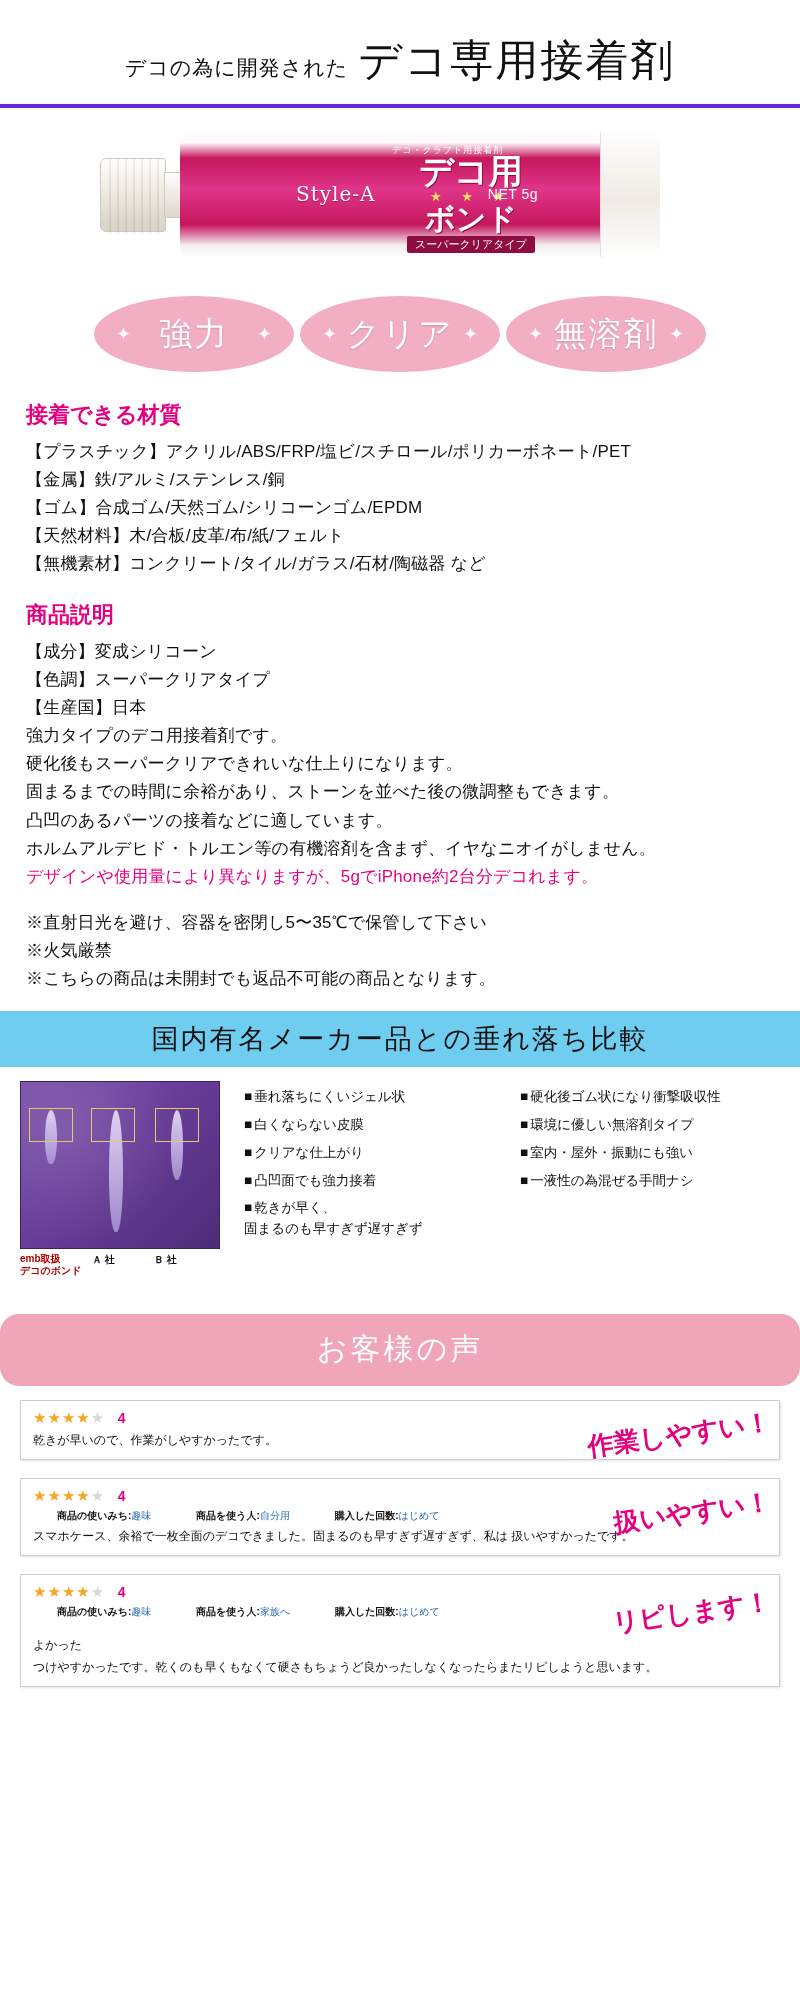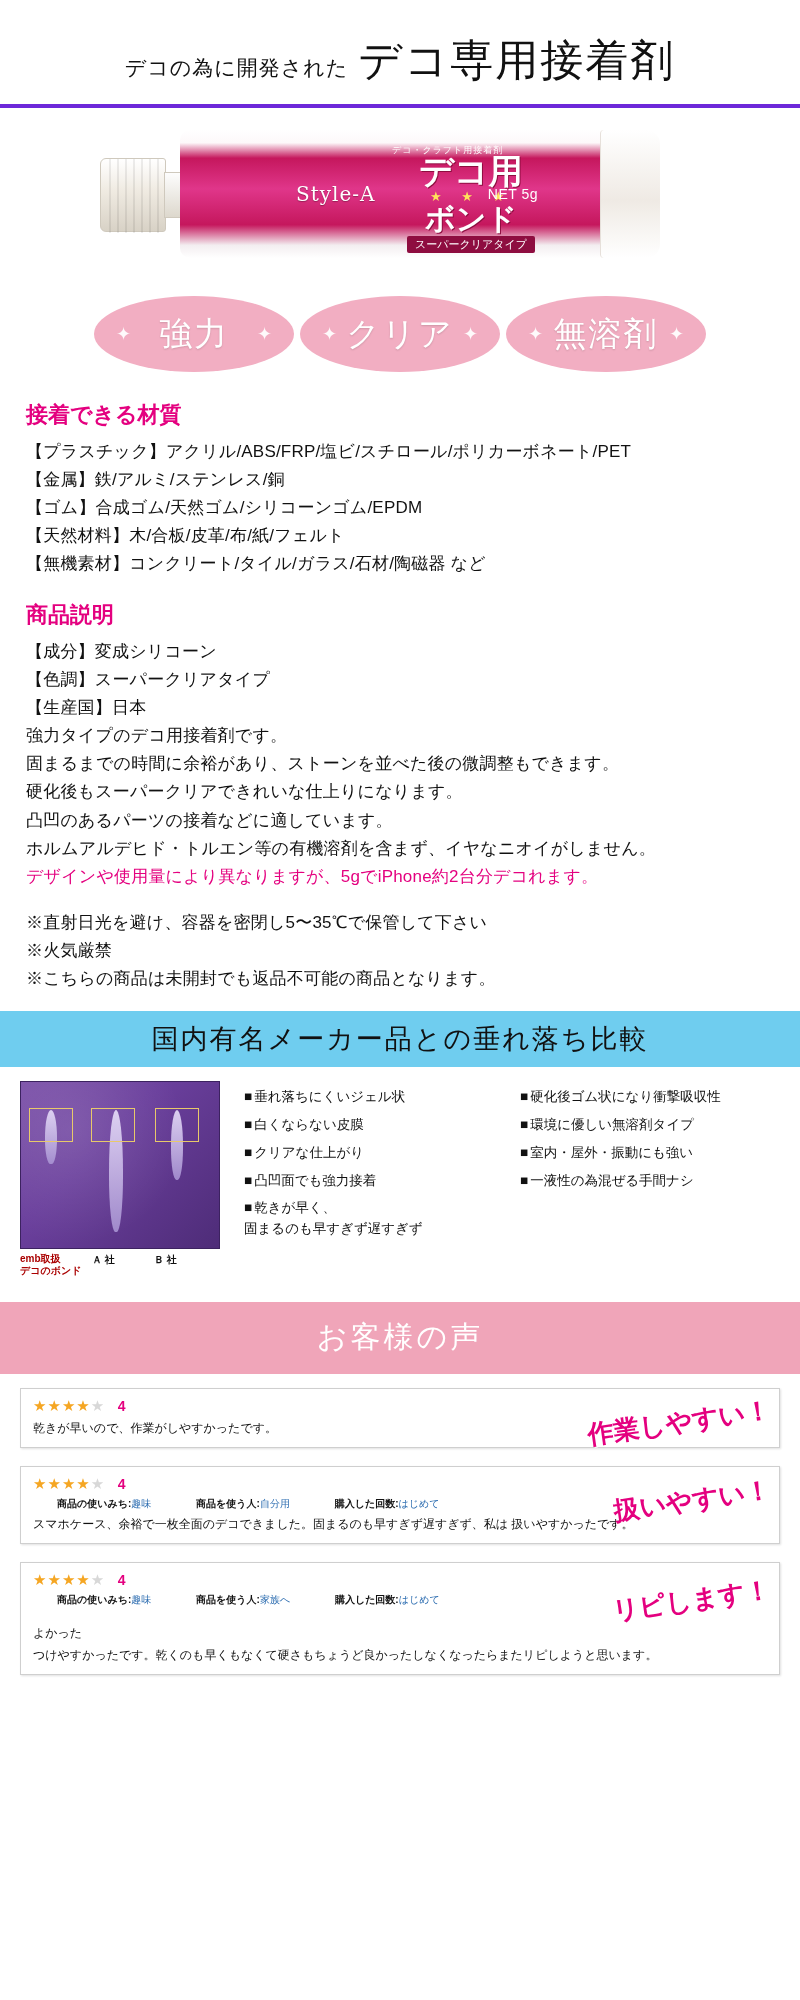--- a/index.html
+++ b/index.html
@@ -280,24 +280,24 @@
   .clist-item {
     font-size: 13.5px;
     color: #111;
     line-height: 1.55;
     margin-bottom: 7px;
   }
   .clist-item .sq { color: #111; margin-right: 2px; }
 
   
   .pink-band {
-    margin-top: 14px;
+    margin-top: 26px;
     background: #f0a5b9;
     height: 72px;
-    display: flex; align-items: center; justify-content: center;
+    display: flex; align-items: center; justify-content: center; border-radius: 19px;
   }
   .pink-band-text {
     font-size: 30px;
     color: #fff;
     font-family: "DejaVu Serif", serif;
     letter-spacing: 3px;
   }
 
   
   .reviews { padding: 14px 20px 20px 20px; position: relative; }
@@ -408,22 +408,22 @@
     <div class="sec-line">【無機素材】コンクリート/タイル/ガラス/石材/陶磁器 など</div>
   </div>
 
   <div class="section">
     <div class="spacer-12"></div>
     <div class="sec-title">商品説明</div>
     <div class="sec-line">【成分】変成シリコーン</div>
     <div class="sec-line">【色調】スーパークリアタイプ</div>
     <div class="sec-line">【生産国】日本</div>
     <div class="sec-line">強力タイプのデコ用接着剤です。</div>
+    <div class="sec-line">硬化後もスーパークリアできれいな仕上りになります。</div>
     <div class="sec-line">固まるまでの時間に余裕があり、ストーンを並べた後の微調整もできます。</div>
-    <div class="sec-line">硬化後もスーパークリアできれいな仕上りになります。</div>
     <div class="sec-line">凸凹のあるパーツの接着などに適しています。</div>
     <div class="sec-line">ホルムアルデヒド・トルエン等の有機溶剤を含まず、イヤなニオイがしません。</div>
     <div class="sec-line pink">デザインや使用量により異なりますが、5gでiPhone約2台分デコれます。</div>
     <div class="spacer-18"></div>
     <div class="sec-line">※直射日光を避け、容器を密閉し5〜35℃で保管して下さい</div>
     <div class="sec-line">※火気厳禁</div>
     <div class="sec-line">※こちらの商品は未開封でも返品不可能の商品となります。</div>
   </div>
 
   <div class="blue-band">

